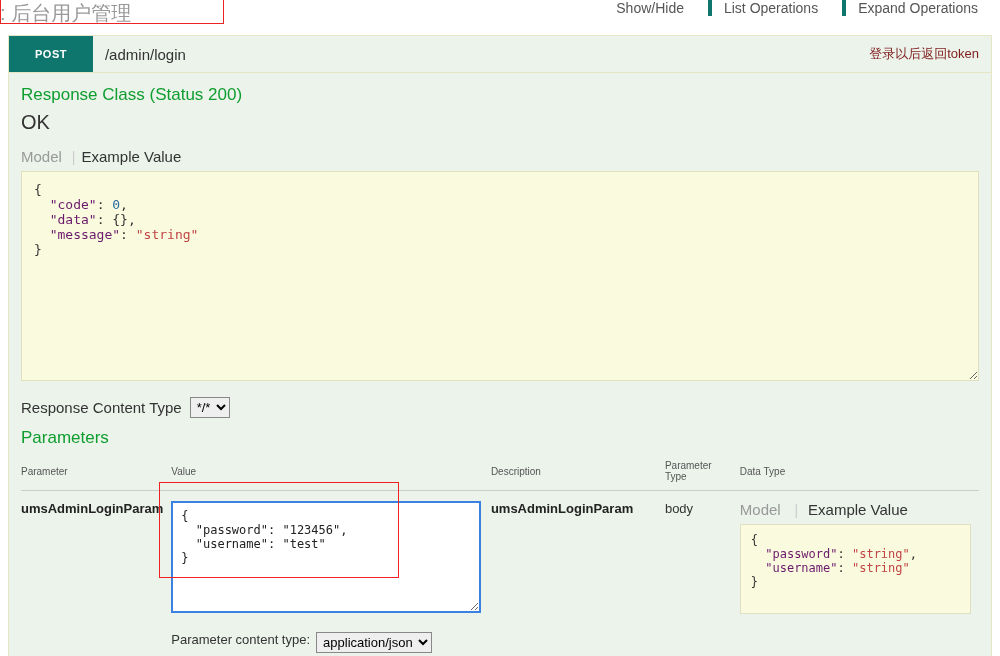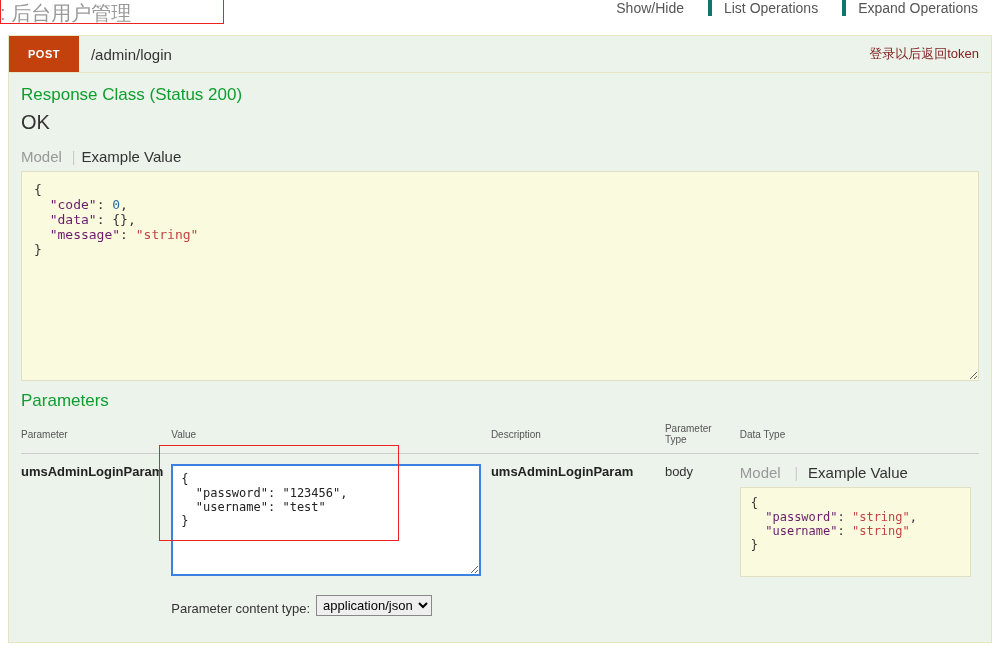--- a/index.html
+++ b/index.html
@@ -7,21 +7,21 @@
     .container { width: 1000px; }
     .header-row { display: flex; justify-content: space-between; align-items: flex-start; padding: 0 10px 8px 0; }
     .controller-title { display: flex; align-items: center; gap: 6px; position: relative; }
     .controller-name { font-weight: bold; font-size: 20px; color: #222; }
     .controller-desc { font-size: 20px; color: #999; }
     .red-box-1 { position: absolute; border: 1px solid #e22; left: 0; top: -4px; width: 224px; height: 28px; pointer-events: none; }
     .header-ops { display: flex; gap: 12px; color: #555; font-size: 14px; }
     .header-op { padding: 0 12px; cursor: pointer; border-left: 4px solid #0f766e; }
     .header-op:first-child { border-left: none; }
     .op-bar { display: flex; align-items: center; border: 1px solid #e6e6c5; background: #ebf3eb; padding: 0; height: 38px; margin: 0 8px; }
-    .method-badge { background: #c2410c; color: #fff; font-size: 11px; font-weight: bold; padding: 9px 19px; height: 100%; display: flex; align-items: center; letter-spacing: .5px;}
+    .method-badge { background: #0f766e; color: #fff; font-size: 11px; font-weight: bold; padding: 9px 26px; height: 100%; display: flex; align-items: center; letter-spacing: .5px;}
     .path-text { padding: 0 12px; font-size: 15px; color: #333; flex: 1; }
     .return-note { color: #7f1d1d; font-size: 13px; padding: 0 12px; }
     .panel { background: #ebf3eb; border: 1px solid #e6e6c5; border-top: none; margin: 0 8px; padding: 12px 12px 16px; }
     .section-title-green { color: #0f9d2f; font-size: 17px; margin-bottom: 6px; }
     .ok-line { font-size: 20px; margin-bottom: 14px; }
     .tabs-line { margin-bottom: 6px; }
     .tab-muted { color: #999; font-size: 15px; padding-right: 8px; }
     .tab-divider { color: #ccc; padding: 0 2px; }
     .tab-active { color: #333; font-size: 15px; font-weight: 500; padding-left: 4px; }
     .code-block { background: #fafadf; border: 1px solid #e0e0c0; padding: 10px 12px; font-family: Consolas, Monaco, monospace; font-size: 13px; color: #333; min-height: 210px; white-space: pre; overflow: auto; resize: vertical; }
@@ -38,21 +38,21 @@
     .col-param { width: 150px; font-weight: bold; color: #222; }
     .col-value { width: 320px; }
     .col-desc { width: 180px; font-weight: bold; color: #222; }
     .col-ptype { width: 80px; color: #333; }
     .col-dtype { width: 250px; }
     .value-textarea { width: 310px; height: 112px; border: 2px solid #3b82e0; outline: none; padding: 6px 8px; font-family: Consolas, Monaco, monospace; font-size: 12px; color: #222; resize: both; background: #fff; }
     .red-box-2 { position: absolute; border: 1px solid #e22; pointer-events: none; }
     .value-cell { position: relative; }
     .mini-code-block { background: #fafadf; border: 1px solid #e0e0c0; padding: 8px 10px; font-family: Consolas, Monaco, monospace; font-size: 12px; color: #333; white-space: pre; min-height: 90px; }
     .dtype-tabs { margin-bottom: 6px; font-size: 14px; }
-    .pct-row { margin-top: 16px; display: flex; align-items: flex-end; gap: 6px; }
+    .pct-row { margin-top: 16px; display: flex; align-items: flex-start; gap: 6px; }
   </style>
 </head>
 <body>
 
 <div class="container">
   <div class="header-row">
     <div class="controller-title">
       <span class="red-box-1"></span>
       <span class="controller-desc"><span> : </span><span>后台用户管理</span></span>
     </div>
@@ -74,20 +74,26 @@
     <div class="ok-line">OK</div>
     <div class="tabs-line">
       <span class="tab-muted">Model</span><span class="tab-divider">|</span><span class="tab-active">Example Value</span>
     </div>
     <div class="code-block">{
   <span class="code-key">"code"</span>: <span class="code-num" textcontent="0">0</span>,
   <span class="code-key">"data"</span>: {},
   <span class="code-key">"message"</span>: <span class="code-str">"<span>string</span>"</span>
 }</div>
 
+    <div class="rct-row">
+      <span class="rct-label">Response Content Type</span>
+      <select>
+        <option>*/*</option>
+      </select>
+    </div>
 
     <div class="params-header">Parameters</div>
     <table class="params-table">
       <thead>
         <tr>
           <th>Parameter</th>
           <th>Value</th>
           <th>Description</th>
           <th>Parameter Type</th>
           <th>Data Type</th>

